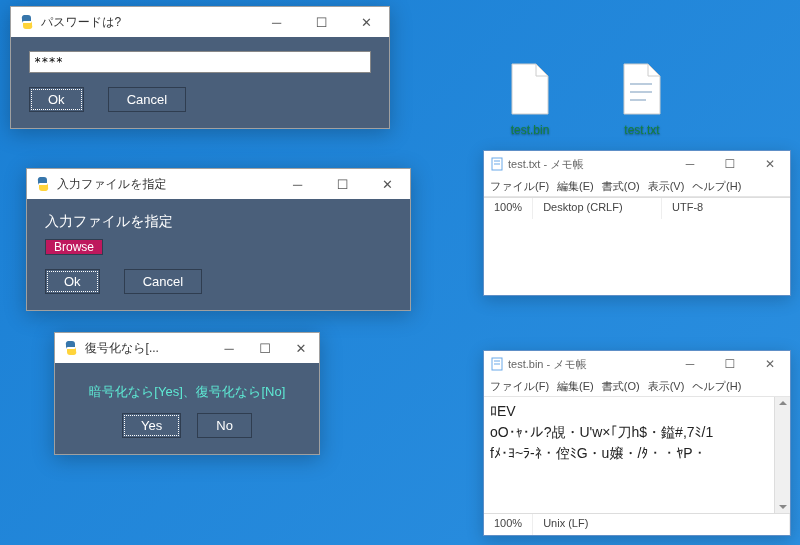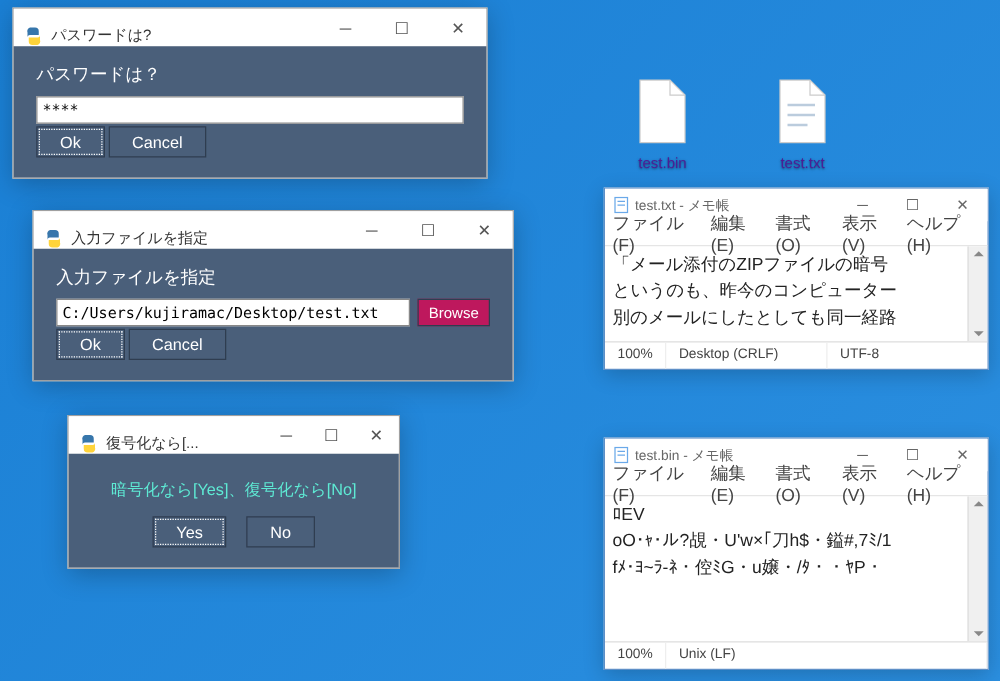--- a/index.html
+++ b/index.html
@@ -13,21 +13,21 @@
 }
 .win-dialog {
   position: absolute;
   background: #f0f0f0;
   box-shadow: 0 4px 20px rgba(0,0,0,0.25);
   border: 1px solid #a0a0a0;
 }
 .titlebar {
   height: 30px;
   display: flex;
-  align-items: flex-end;
+  align-items: center;
   padding-left: 8px;
   background: #fff;
   color: #333;
 }
 .titlebar .py-icon {
   width: 16px; height: 16px;
   margin-right: 6px;
   display: flex; align-items: center; justify-content: center;
 }
 .titlebar .title-text { font-size: 12px; flex: 0 0 auto; }
@@ -45,21 +45,21 @@
 .prompt-label { color: #fff; font-size: 14px; margin-bottom: 8px; display:block; }
 .text-input {
   width: 100%;
   height: 22px;
   border: 1px solid #888;
   background: #fff;
   padding: 2px 4px;
   font-family: monospace;
   font-size: 12px;
 }
-.btn-row { margin-top: 2px; display:flex; gap:3px; }
+.btn-row { margin-top: 14px; display:flex; gap:24px; }
 .dlg-btn {
   background: #4a5f7a;
   color: #fff;
   border: 1px solid #2f3d50;
   padding: 4px 18px;
   font-size: 13px;
   outline: 1px dotted #fff;
   outline-offset: -3px;
 }
 .dlg-btn.noout { outline: none; }
@@ -67,21 +67,21 @@
 .browse-row .text-input { flex:1; }
 .browse-btn {
   background:#be185d; color:#fff; border:1px solid #2f3d50;
   padding: 0 8px; font-size:12px;
 }
 
 .desk-icon {
   position:absolute;
   width:72px;
   text-align:center;
-  color:#4c1d95;
+  color:#15803d;
   font-size:12px;
   text-shadow:0 1px 2px rgba(0,0,0,0.5);
 }
 .desk-icon .file-svg {
   width:44px; height:54px; margin:0 auto 4px;
 }
 
 .notepad {
   position:absolute;
   background:#fff;
@@ -89,21 +89,21 @@
   box-shadow:0 4px 16px rgba(0,0,0,0.2);
 }
 .np-titlebar {
   height:26px; background:#fff; display:flex; align-items:center;
   padding-left:6px;
 }
 .np-titlebar .np-icon { width:14px; height:14px; margin-right:4px; }
 .np-titlebar .np-title { font-size:11px; color:#666; flex:0 0 auto; }
 .np-titlebar .spacer{flex:1;}
 .np-titlebar .npbtn { width:40px; height:26px; display:flex;align-items:center;justify-content:center;color:#666;font-size:12px;}
-.np-menubar { height:20px; display:flex; gap:8px; padding:0 6px; font-size:14px; color:#444; align-items:center; border-bottom:1px solid #e5e5e5;}
+.np-menubar { height:20px; display:flex; gap:8px; padding:0 6px; font-size:11px; color:#444; align-items:center; border-bottom:1px solid #e5e5e5;}
 .np-content {
   padding:4px 6px; font-size:14px; color:#222; line-height:1.5;
   height: calc(100% - 26px - 20px - 22px);
   overflow:hidden; position:relative;
 }
 .np-content .line { white-space: nowrap; }
 .np-scrollbar-v {
   position:absolute; right:0; top:0; bottom:0; width:16px; background:#f0f0f0;
   border-left:1px solid #ddd;
   display:flex; flex-direction:column; align-items:center; justify-content:flex-start;
@@ -147,21 +147,20 @@
           <path d="M11 15H7a3 3 0 0 1-3-3V9h7a2 2 0 0 0 2-2v4a3 3 0 0 1-2 4z" fill="#ffd43b"></path>
         </svg>
     </span>
     <span class="title-text">パスワードは?</span>
     <span class="spacer"></span>
     <div class="tbtn">─</div>
     <div class="tbtn">☐</div>
     <div class="tbtn">✕</div>
   </div>
   <div class="body-panel">
-    <span class="prompt-label">パスワードは？</span>
     <input class="text-input" type="text" value="****" style="">
     <div class="btn-row">
       <button class="dlg-btn">Ok</button>
       <button class="dlg-btn noout">Cancel</button>
     </div>
   </div>
 </div>
 
 <div class="win-dialog" style="left:26px; top:168px; width:385px;">
   <div class="titlebar">
@@ -173,21 +172,20 @@
     </span>
     <span class="title-text">入力ファイルを指定</span>
     <span class="spacer"></span>
     <div class="tbtn">─</div>
     <div class="tbtn">☐</div>
     <div class="tbtn">✕</div>
   </div>
   <div class="body-panel">
     <span class="prompt-label">入力ファイルを指定</span>
     <div class="browse-row">
-      <input class="text-input" type="text" value="C:/Users/kujiramac/Desktop/test.txt" style="">
       <button class="browse-btn">Browse</button>
     </div>
     <div class="btn-row">
       <button class="dlg-btn">Ok</button>
       <button class="dlg-btn noout">Cancel</button>
     </div>
   </div>
 </div>
 
 <div class="win-dialog" style="left:54px; top:332px; width:266px;">
@@ -226,26 +224,20 @@
     <div class="npbtn">☐</div>
     <div class="npbtn">✕</div>
   </div>
   <div class="np-menubar">
     <span>ファイル(F)</span>
     <span>編集(E)</span>
     <span>書式(O)</span>
     <span>表示(V)</span>
     <span>ヘルプ(H)</span>
   </div>
-  <div class="np-content">
-    <div class="line">「メール添付のZIPファイルの暗号</div>
-    <div class="line">というのも、昨今のコンピューター</div>
-    <div class="line">別のメールにしたとしても同一経路</div>
-    <div class="np-scrollbar-v"></div>
-  </div>
   <div class="np-status">
     <div>100%</div>
     <div style="flex:1">Desktop (CRLF)</div>
     <div style="flex:1;border-right:none">UTF-8</div>
   </div>
 </div>
 
 <div class="notepad" style="left:483px; top:350px; width:308px; height:186px;">
   <div class="np-titlebar">
     <svg class="np-icon" viewBox="0 0 14 14">

